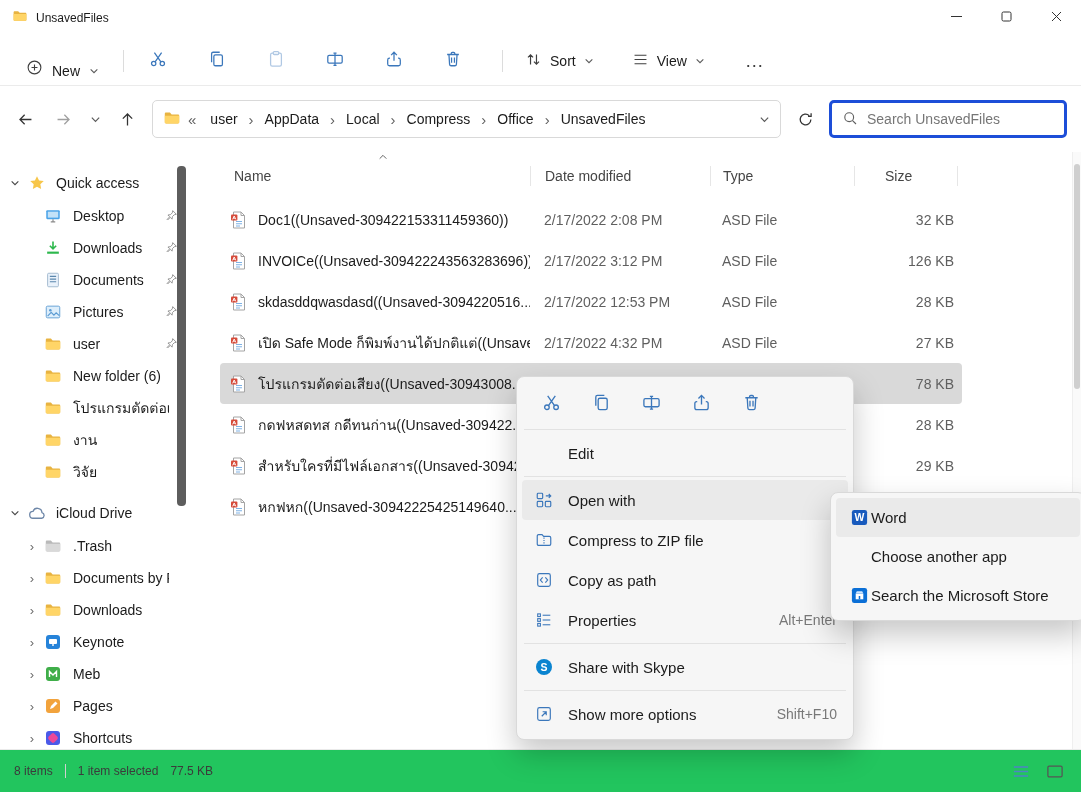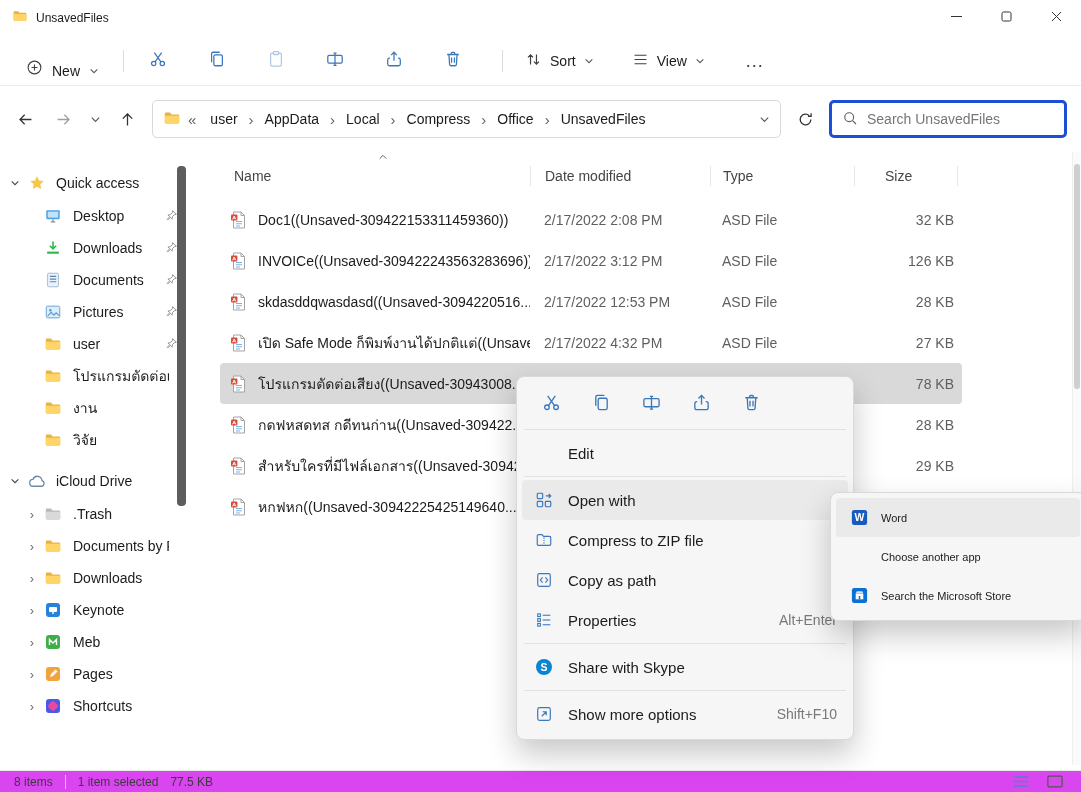--- a/index.html
+++ b/index.html
@@ -64,21 +64,21 @@
 .c-name{width:310px;display:flex;align-items:center;gap:10px;padding-left:8px;white-space:nowrap;overflow:hidden}
 .c-name .fname{white-space:nowrap;overflow:hidden}
 .c-date{width:180px;color:#5f5f5f;padding-left:14px;white-space:nowrap}
 .c-type{width:144px;color:#5f5f5f;padding-left:12px;white-space:nowrap}
 .c-size{width:104px;color:#5f5f5f;text-align:right;padding-right:4px;white-space:nowrap}
 .file-ic{flex-shrink:0;display:flex}
 .v-scroll{position:absolute;right:0;top:0;width:9px;height:613px;background:#fafafa;border-left:1px solid #efefef}
 .v-thumb{position:absolute;right:1px;top:12px;width:6px;height:225px;background:#cfcfcf;border-radius:3px}
 
 
-.statusbar{position:absolute;left:0;right:0;bottom:0;height:22px;border-top:1px solid #eaeaea;display:flex;align-items:center;padding:0 14px;gap:12px;font-size:12px;color:#3b3b3b;background:#d946ef}
+.statusbar{position:absolute;left:0;right:0;bottom:0;height:43px;border-top:1px solid #eaeaea;display:flex;align-items:center;padding:0 14px;gap:12px;font-size:12px;color:#3b3b3b;background:#22c55e}
 .sb-divider{width:1px;height:14px;background:#d0d0d0}
 .sb-right{margin-left:auto;display:flex;gap:10px;align-items:center}
 .sb-viewbtn{width:24px;height:20px;display:flex;align-items:center;justify-content:center;border-radius:3px}
 
 
 .context-menu{position:absolute;left:516px;top:376px;width:338px;background:#f6f6f6;border:1px solid #d9d9d9;border-radius:8px;box-shadow:0 14px 30px rgba(0,0,0,.22);padding:5px;z-index:10}
 .cm-iconrow{display:flex;align-items:center;height:44px;padding:0 9px;gap:10px}
 .cm-icbtn{width:40px;height:36px;display:flex;align-items:center;justify-content:center;border-radius:4px;color:#3b77bb}
 .cm-sep{height:1px;background:#e2e2e2;margin:3px 2px}
 .cm-item{display:flex;align-items:center;height:40px;padding:0 11px;border-radius:4px}
@@ -86,21 +86,21 @@
 .cm-ic{width:22px;display:flex;justify-content:center;color:#3b77bb;flex-shrink:0}
 .cm-label{margin-left:13px;font-size:15px;white-space:nowrap}
 .cm-short{margin-left:auto;color:#787878;font-size:14px}
 .cm-subarrow{margin-left:auto;color:#555;font-size:16px}
 
 
 .submenu{position:absolute;left:830px;top:492px;width:256px;background:#f6f6f6;border:1px solid #d9d9d9;border-radius:8px;box-shadow:0 14px 30px rgba(0,0,0,.22);padding:5px;z-index:11}
 .sm-item{display:flex;align-items:center;height:39px;padding:0 11px;border-radius:4px}
 .sm-item.hl{background:#eaeaea}
 .sm-ic{width:24px;display:flex;justify-content:center}
-.sm-label{margin-left:10px;font-size:11px;white-space:nowrap}
+.sm-label{font-size:15px;white-space:nowrap}
 </style>
 </head>
 <body>
 
 <div class="window">
 
   <div class="titlebar">
     <div class="title-left">
       <span><svg width="16" height="16" viewBox="0 0 20 20">
             <path d="M2 5.3C2 4.6 2.6 4 3.3 4h4.4l1.9 2h7.1c.7 0 1.3.6 1.3 1.3v7.4c0 .7-.6 1.3-1.3 1.3H3.3C2.6 16 2 15.4 2 14.7z" fill="#e8b341"></path>
@@ -345,20 +345,30 @@
               <path d="M2 5.3C2 4.6 2.6 4 3.3 4h4.4l1.9 2h7.1c.7 0 1.3.6 1.3 1.3v7.4c0 .7-.6 1.3-1.3 1.3H3.3C2.6 16 2 15.4 2 14.7z" fill="#e8b341"></path>
               <path d="M2 7.6h16v7.1c0 .7-.6 1.3-1.3 1.3H3.3C2.6 16 2 15.4 2 14.7z" fill="#ffd567"></path>
             </svg>
           </span>
         <span class="s-label">user</span>
         <span class="pin">
             <svg width="13" height="13" viewBox="0 0 16 16">
               <path d="M9.5 2L14 6.5l-2.6.6-2.3 2.3-.4 3.1-2.2-2.2-3.2 3.2-.7-.7 3.2-3.2L3.6 7.4l3.1-.4 2.3-2.3z" fill="none" stroke="#8b8b8b" stroke-width="1.1"></path>
             </svg>
           </span>
+      </div>
+      <div class="side-item">
+        <span class="exp"></span>
+        <span class="s-icon">
+            <svg width="18" height="18" viewBox="0 0 20 20">
+              <path d="M2 5.3C2 4.6 2.6 4 3.3 4h4.4l1.9 2h7.1c.7 0 1.3.6 1.3 1.3v7.4c0 .7-.6 1.3-1.3 1.3H3.3C2.6 16 2 15.4 2 14.7z" fill="#e8b341"></path>
+              <path d="M2 7.6h16v7.1c0 .7-.6 1.3-1.3 1.3H3.3C2.6 16 2 15.4 2 14.7z" fill="#ffd567"></path>
+            </svg>
+          </span>
+        <span class="s-label">New folder (6)</span>
       </div>
       <div class="side-item">
         <span class="exp"></span>
         <span class="s-icon">
             <svg width="18" height="18" viewBox="0 0 20 20">
               <path d="M2 5.3C2 4.6 2.6 4 3.3 4h4.4l1.9 2h7.1c.7 0 1.3.6 1.3 1.3v7.4c0 .7-.6 1.3-1.3 1.3H3.3C2.6 16 2 15.4 2 14.7z" fill="#e8b341"></path>
               <path d="M2 7.6h16v7.1c0 .7-.6 1.3-1.3 1.3H3.3C2.6 16 2 15.4 2 14.7z" fill="#ffd567"></path>
             </svg>
           </span>
         <span class="s-label">โปรแกรมตัดต่อเสีย...</span>

